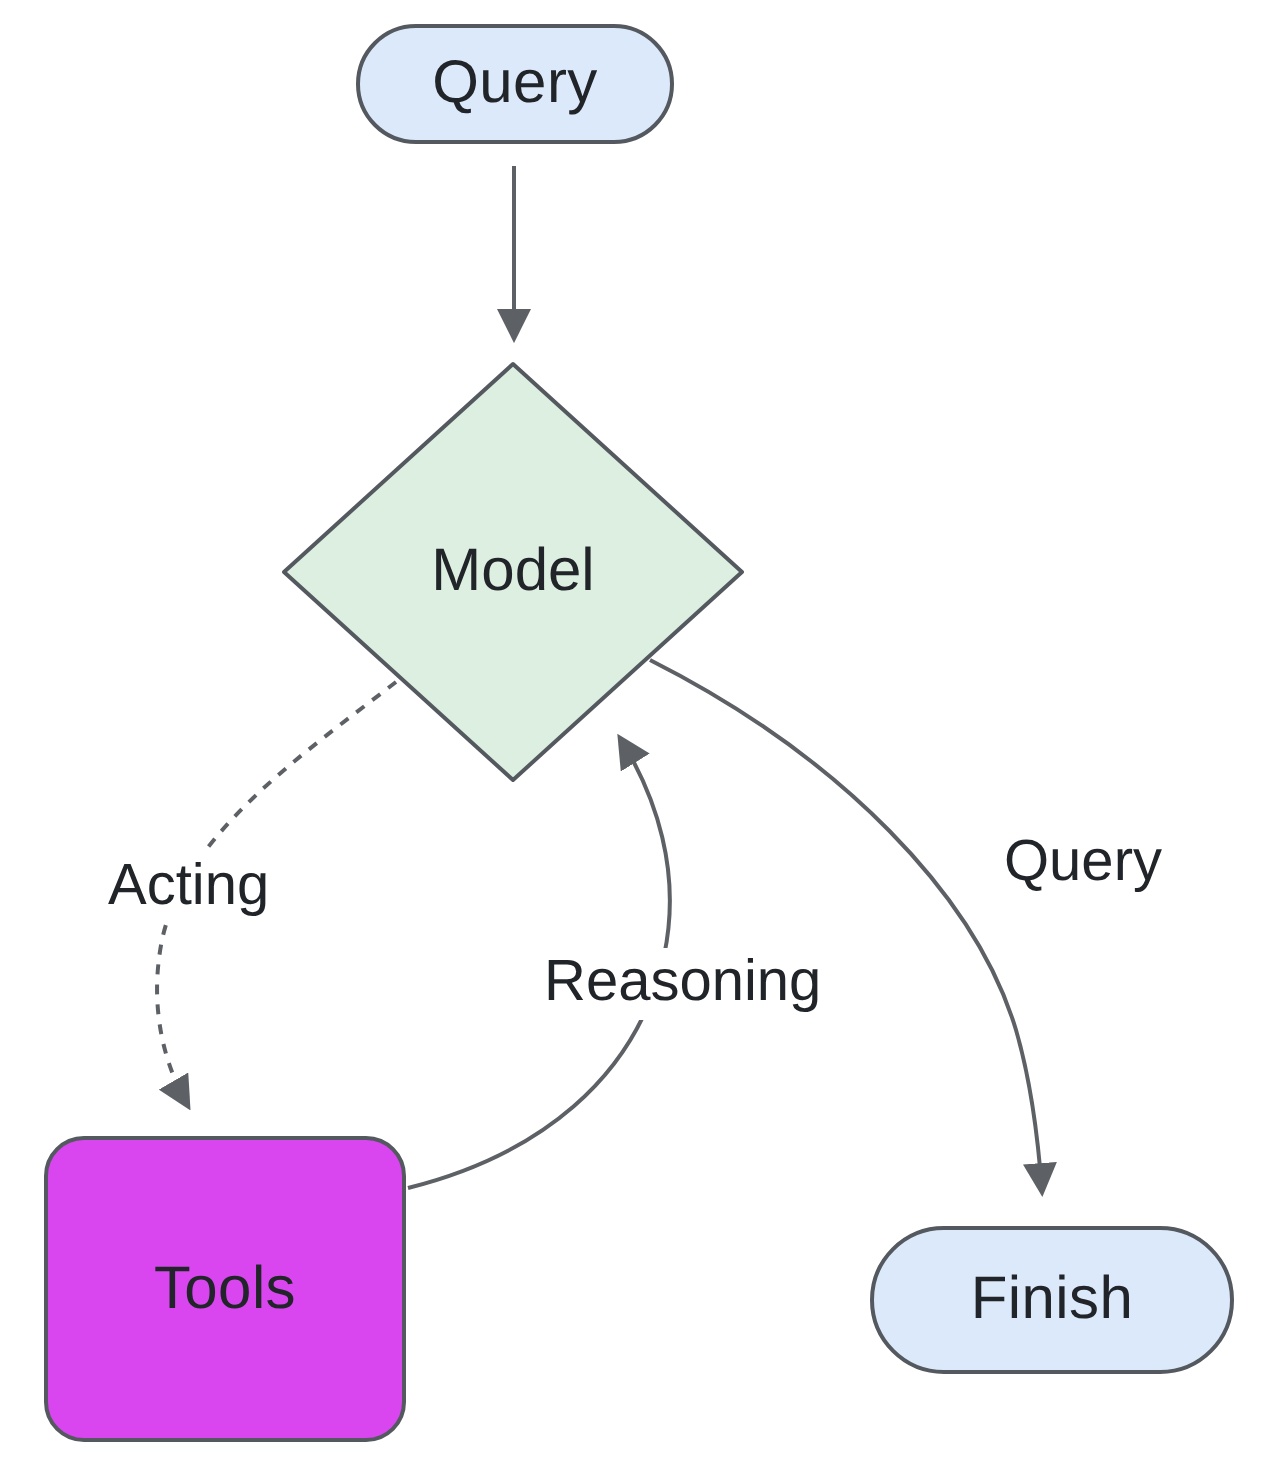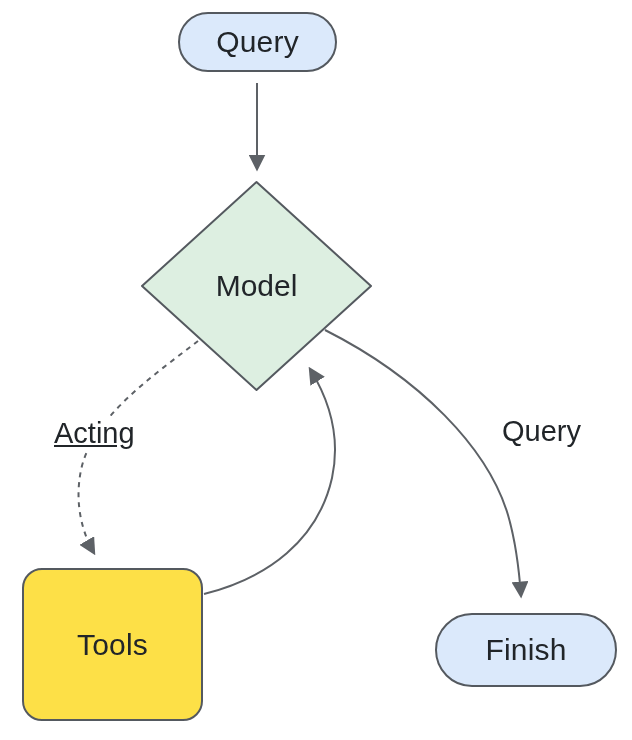--- a/index.html
+++ b/index.html
@@ -31,21 +31,21 @@
     box-sizing: border-box;
     font-size: 30px;
     color: #212529;
     letter-spacing: 0.2px;
   }
   .stadium {
     background: #dbe9fb;
     border: 2px solid #54595f;
   }
   .rounded-rect {
-    background: #fde047;
+    background: #d946ef;
     border: 2px solid #54595f;
     border-radius: 20px;
   }
   .diamond-wrap {
     position: absolute;
     left: 140px;
     top: 180px;
     width: 233px;
     height: 212px;
   }
@@ -71,21 +71,21 @@
     background: #ffffff;
     color: #212529;
     font-size: 29px;
     line-height: 1.1;
     padding: 2px 4px;
     white-space: nowrap;
   }
   #node-query  { left: 178px; top: 12px;  width: 159px; height: 60px; border-radius: 35px; }
   #node-answer { left: 435px; top: 613px; width: 182px; height: 74px; border-radius: 37px; }
   #node-tools  { left: 22px;  top: 568px; width: 181px; height: 153px; }
-  #label-acting    { left: 50px;  top: 416px; text-decoration: underline; }
+  #label-acting    { left: 50px;  top: 426px; }
   #label-reasoning { left: 268px; top: 474px; }
   #label-finish    { left: 498px; top: 414px; }
 </style>
 </head>
 <body>
 
 <div class="canvas">
 
   <svg class="edges-svg" viewBox="0 0 632 740" xmlns="http://www.w3.org/2000/svg">
     <defs>
@@ -117,16 +117,17 @@
   <div class="node rounded-rect" id="node-tools">
     <span>Tools</span>
   </div>
 
   <div class="node stadium" id="node-answer">
     <span>Finish</span>
   </div>
 
   <div class="edge-label" id="label-acting">Acting</div>
 
+  <div class="edge-label" id="label-reasoning">Reasoning</div>
 
   <div class="edge-label" id="label-finish">Query</div>
 
 </div>
 
 </body></html>

